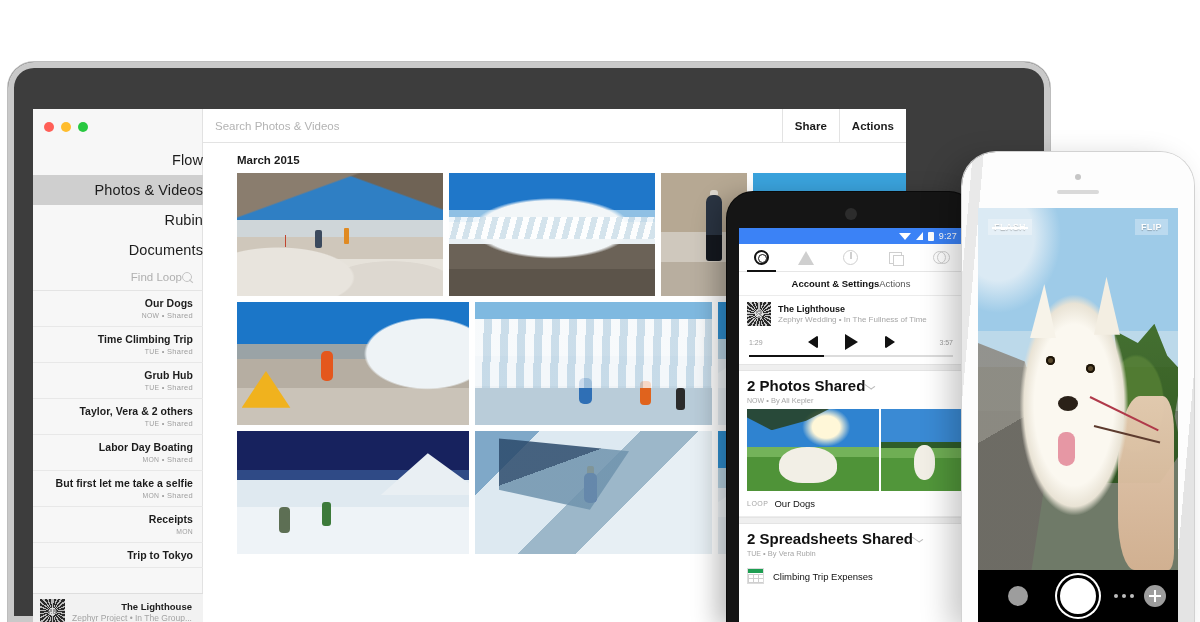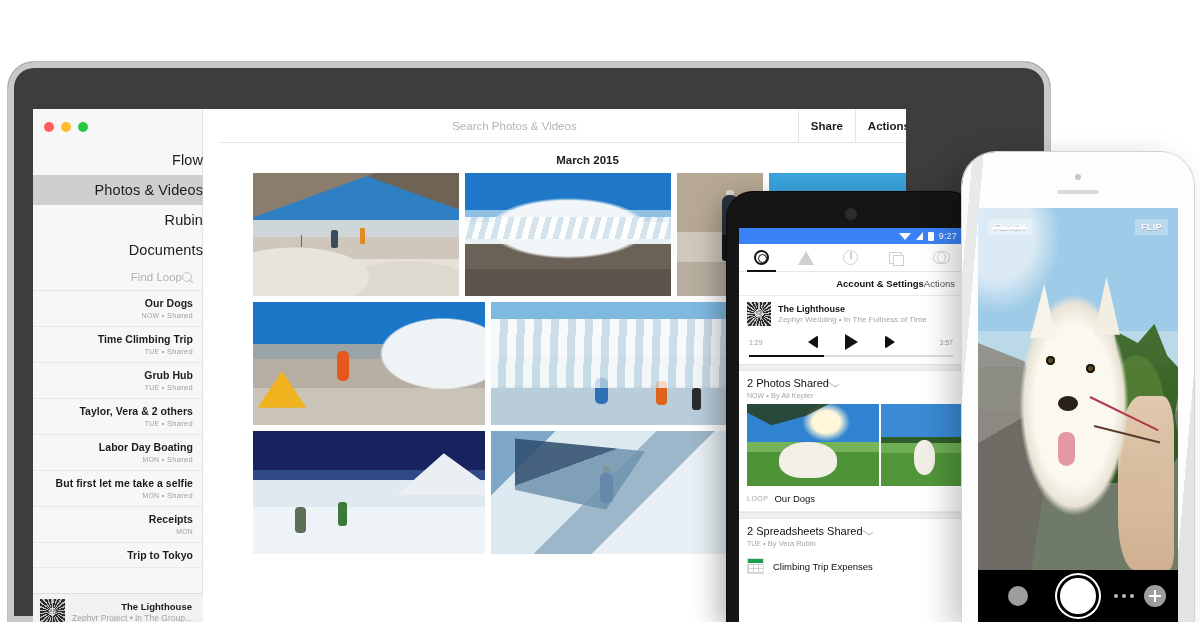--- a/index.html
+++ b/index.html
@@ -73,21 +73,21 @@
     background: radial-gradient(circle at 50% 50%, #9a9a9a 0 22%, #2b2b2b 24% 100%), #3a3a3a; }
   #lp-player .art::after{ content:""; position:absolute; inset:0;
     background:
       repeating-conic-gradient(from 0deg at 50% 50%, #d9d9d9 0deg 7deg, transparent 7deg 16deg);
     mix-blend-mode: screen; opacity:.8;}
   #lp-player .meta { overflow: hidden; }
   #lp-player .t1 { font-size: 9.5px; font-weight: bold; color: #1c1c1c; white-space: nowrap; }
   #lp-player .t2 { font-size: 8.5px; color: #a3a3a3; white-space: nowrap; margin-top:1px; }
 
   
-  #lp-content { position: absolute; left: 186px; top: 0; width: 703px; height: 375px; background:#fff;text-align:center; }
+  #lp-content { position: absolute; left: 170px; top: 0; width: 703px; height: 375px; background:#fff; }
   #lp-toolbar {
     height: 34px; border-bottom: 1px solid #e3e3e3;
     display: flex; align-items: center; padding: 0 0 0 12px;
   }
   #lp-toolbar .search { flex: 1; font-size: 11.5px; color: #b3b3b3; }
   .tb-btn {
     font-size: 11.5px; color: #1c1c1c; font-weight: bold; padding: 0 12px;
     height: 34px; line-height: 34px; border-left: 1px solid #e3e3e3;
   }
   #lp-monthrow { height: 30px; line-height: 34px; padding-left: 34px;
@@ -176,21 +176,21 @@
     border-left:8px solid transparent;border-right:8px solid transparent;border-bottom:14px solid #cfcfcf;}
   .icon-tri::before{content:"";position:absolute;left:-2px;top:6px;width:4px;height:4px;border:1px solid #cfcfcf;border-radius:50%;z-index:2;}
   .icon-pow { width:15px;height:15px;border:1.6px solid #cfcfcf;border-radius:50%;position:relative; }
   .icon-pow::after{content:"";position:absolute;left:6px;top:1px;width:1.6px;height:7px;background:#cfcfcf;}
   .icon-win { width:13px;height:12px;border:1.6px solid #cfcfcf;position:relative; }
   .icon-win::after{content:"";position:absolute;left:3px;top:2px;width:9px;height:9px;border:1.6px solid #cfcfcf;background:#fff;}
   .icon-ven { width:16px;height:15px;position:relative; }
   .icon-ven::before,.icon-ven::after{content:"";position:absolute;top:1px;width:11px;height:11px;border:1.5px solid #cfcfcf;border-radius:50%;}
   .icon-ven::before{left:0;} .icon-ven::after{left:4px;}
 
-  #and-acct { height:24px; display:flex; align-items:center; justify-content:flex-end;
+  #and-acct { height:24px; display:flex; align-items:center; justify-content:center;
     padding:0 8px; border-bottom:1px solid #ececec; }
   #and-acct .l { font-size:9.5px; font-weight:bold; color:#111; }
   #and-acct .r { font-size:9.5px; color:#555; }
 
   #and-np { padding:6px 8px 0; }
   .np-head { display:flex; gap:7px; align-items:center; }
   .np-art { width:24px;height:24px;flex:none;position:relative;overflow:hidden;
     background: radial-gradient(circle at 50% 50%, #9a9a9a 0 22%, #2b2b2b 24% 100%), #3a3a3a; }
   .np-art::after{content:"";position:absolute;inset:0;
     background: repeating-conic-gradient(from 0deg at 50% 50%, #dcdcdc 0deg 7deg, transparent 7deg 16deg);
@@ -204,21 +204,21 @@
   .t-prev { border-right:9px solid #111; }
   .t-prev::after{content:"";position:absolute;left:1px;top:-6px;width:0;height:0;border-top:6px solid transparent;border-bottom:6px solid transparent;border-right:9px solid #111;}
   .t-next { border-left:9px solid #111; }
   .t-next::after{content:"";position:absolute;left:-10px;top:-6px;width:0;height:0;border-top:6px solid transparent;border-bottom:6px solid transparent;border-left:9px solid #111;}
   .t-play { width:0;height:0;border-top:8px solid transparent;border-bottom:8px solid transparent;border-left:13px solid #111; }
   .np-bar { height:2px; background:#dcdcdc; margin:4px 2px 0; position:relative; }
   .np-bar > i { position:absolute; left:0; top:0; height:2px; background:#111; }
 
   .and-sep { height:7px; background:#efefef; border-top:1px solid #e4e4e4; border-bottom:1px solid #e4e4e4; margin-top:7px; }
   .and-card-head { padding:6px 8px 4px; }
-  .ach-t { font-size:11px; font-weight:normal; color:#111; display:flex; align-items:center; }
+  .ach-t { font-size:15px; font-weight:bold; color:#111; display:flex; align-items:center; }
   .ach-t .chev { width:9px;height:5px;border-bottom:1.4px solid #9a9a9a;border-right:1.4px solid #9a9a9a;
     transform: rotate(45deg) skew(-10deg,-10deg); opacity:.7;}
   .ach-s { font-size:7.5px; color:#a6a6a6; margin-top:2px; }
   .ach-s .day { text-transform: uppercase; font-size:7px; }
   .and-photos { display:flex; gap:2px; padding:0 0 0 8px; }
   .and-ph { height:82px; overflow:hidden; position:relative; }
   .dog1 { width:133px; background:
       radial-gradient(ellipse 26% 34% at 60% 22%, #fff7d8 0 40%, transparent 70%),
       linear-gradient(#2f83d0 0 46%, #74b35a 46% 58%, #4f9338 58% 100%); }
   .dog1::before{content:"";position:absolute;left:0;top:0;width:62%;height:26%;

